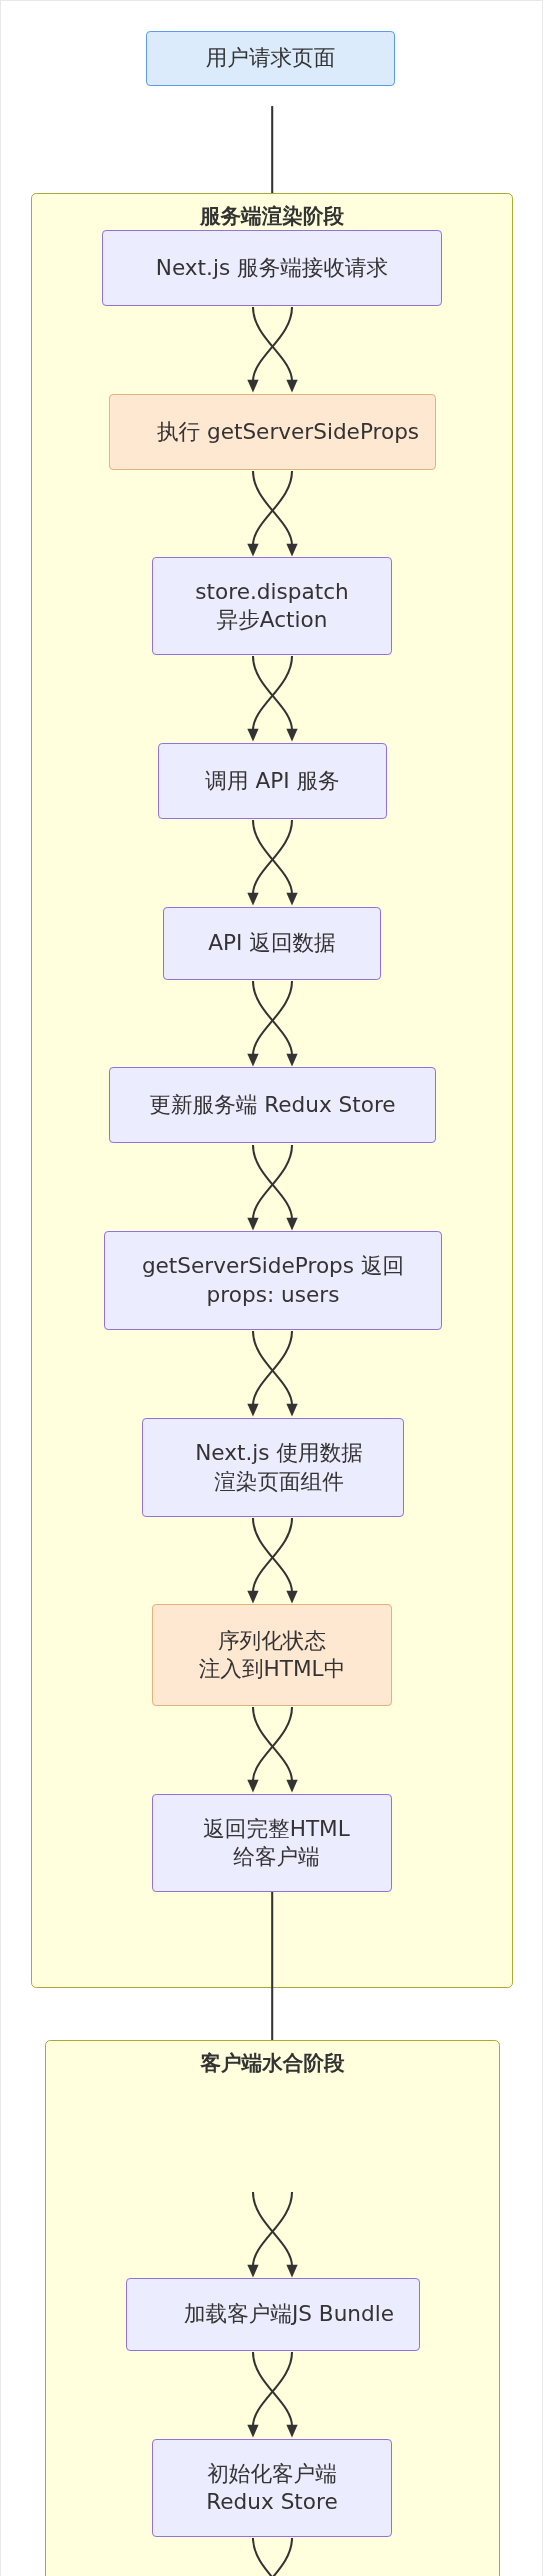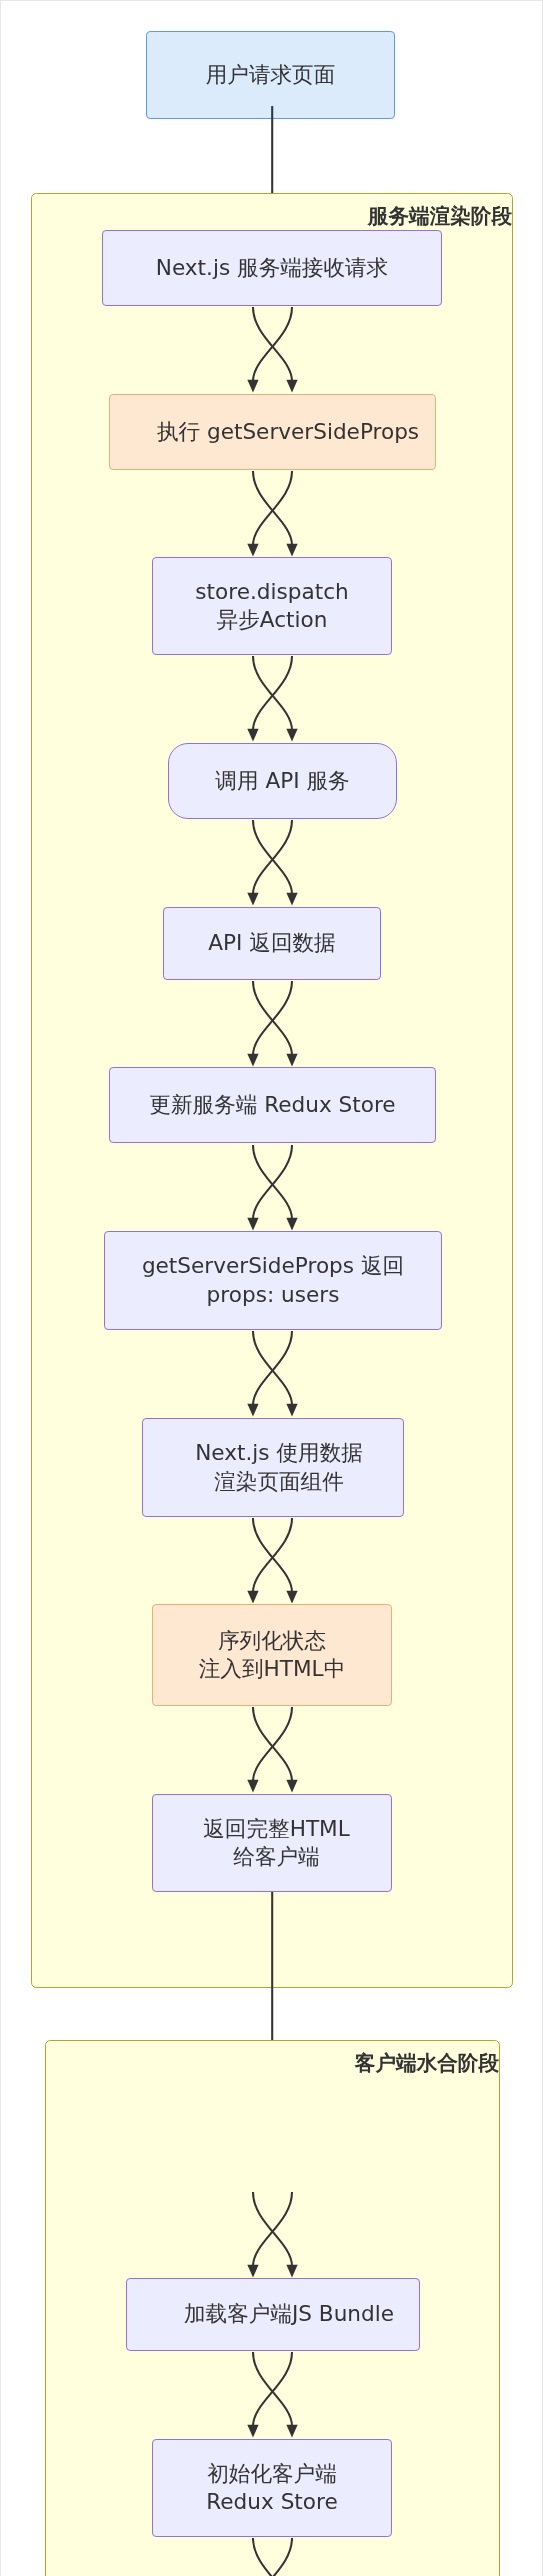--- a/index.html
+++ b/index.html
@@ -36,35 +36,35 @@
     position:absolute;
     background:var(--section-fill);
     border:1.5px solid var(--section-border);
     border-radius:5.2px;
   }
   .section-title {
     position:absolute;
     top:8.2px;
     left:0;
     width:100%;
-    text-align:right;
+    text-align:center;
     font-size:20.6px;
     font-weight:bold;
     color:var(--text,#333);
   }
   .connector { position:absolute; }
   .edge-line { fill:none; stroke:var(--edge,#333); stroke-width:4; }
   .edge-head { fill:var(--edge,#333); stroke:none; }
 </style>
 </head>
 <body>
 
 <div class="canvas">
 
-  <div class="node start" style="left:145px;top:30px;width:249px;height:88px;">
+  <div class="node start" style="left:145px;top:30px;width:249px;height:55px;">
     <span>用户请求页面</span>
   </div>
 
   <svg class="connector" style="left:265px;top:105px;" width="12.4" height="124" viewBox="0 0 24 240">
     <line class="edge-line" x1="12" y1="0" x2="12" y2="220"></line>
     <polygon class="edge-head" points="1,218 23,218 12,240"></polygon>
   </svg>
 
   <div class="section" style="left:30px;top:192px;width:482px;height:1795px;">
     <div class="section-title">服务端渲染阶段</div>
@@ -128,21 +128,21 @@
   <div class="node default" style="left:101px;top:229px;width:340px;height:76px;align-items:center;">
     <span>Next.js 服务端接收请求</span>
   </div>
   <div class="node highlight" style="left:108px;top:393px;width:327px;height:76px;padding-left:31px;">
     <span>执行 getServerSideProps</span>
   </div>
   <div class="node default" style="left:151px;top:556px;width:240px;height:98px;">
     <span>store.dispatch</span>
     <span>异步Action</span>
   </div>
-  <div class="node default" style="left:167px;top:742px;width:229px;height:76px;border-radius:20px;">
+  <div class="node default" style="left:157px;top:742px;width:229px;height:76px;">
     <span>调用 API 服务</span>
   </div>
   <div class="node default" style="left:162px;top:906px;width:218px;height:73px;">
     <span>API 返回数据</span>
   </div>
   <div class="node default" style="left:108px;top:1066px;width:327px;height:76px;">
     <span>更新服务端 Redux Store</span>
   </div>
   <div class="node default" style="left:103px;top:1230px;width:338px;height:99px;">
     <span>getServerSideProps 返回</span>

